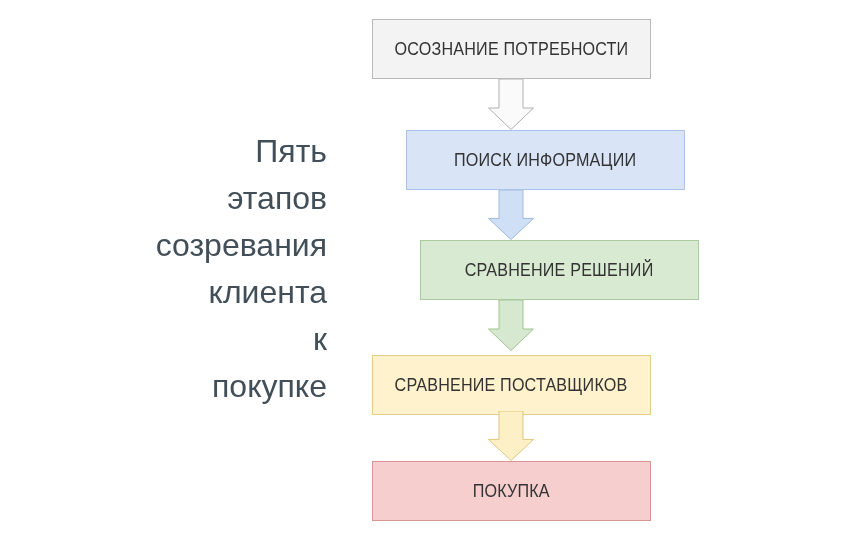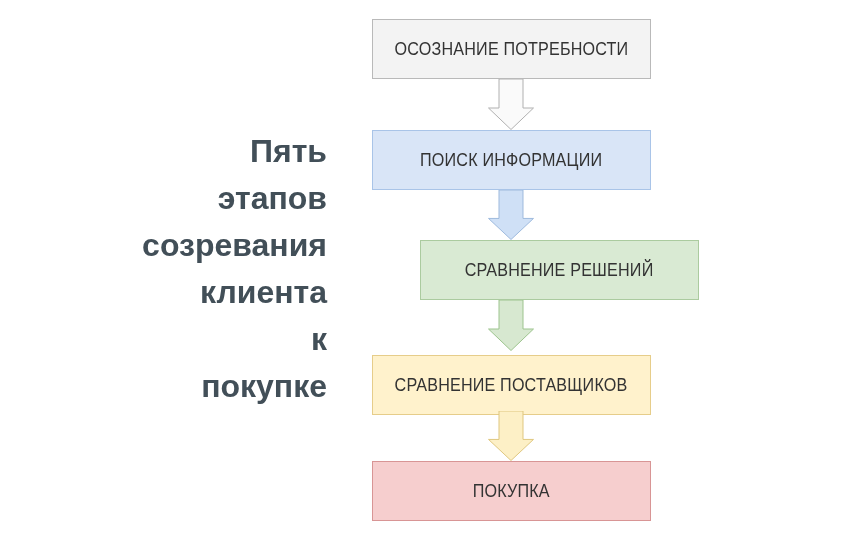--- a/index.html
+++ b/index.html
@@ -11,21 +11,21 @@
     background: #ffffff;
     overflow: hidden;
     font-family: "Liberation Sans", sans-serif;
   }
   .title {
     position: absolute;
     left: 0;
     top: 128px;
     width: 327px;
     text-align: right;
-    font-weight: bold;
+    font-weight: normal;
     font-size: 32px;
     line-height: 47px;
     color: var(--title-color, #424f58);
     white-space: pre-line;
     padding-left: 32px;
   }
   .stage {
     position: absolute;
     left: 372px;
     width: 279px;
@@ -39,21 +39,21 @@
   .stage-label {
     display: inline-block;
     font-size: 19px;
     letter-spacing: 0.2px;
     color: #333333;
     transform: scaleX(0.85);
     transform-origin: center;
     white-space: nowrap;
   }
   .s1 { top: 19px; }
-  .s2 { top: 130px; }
+  .s2 { top: 130px; margin-left: 34px; }
   .s3 { top: 240px; margin-left: 48px; }
   .s4 { top: 355px; }
   .s5 { top: 461px; }
   .arrow {
     position: absolute;
     left: 488px;
     width: 46px;
     display: block;
   }
   .arrow polygon {

